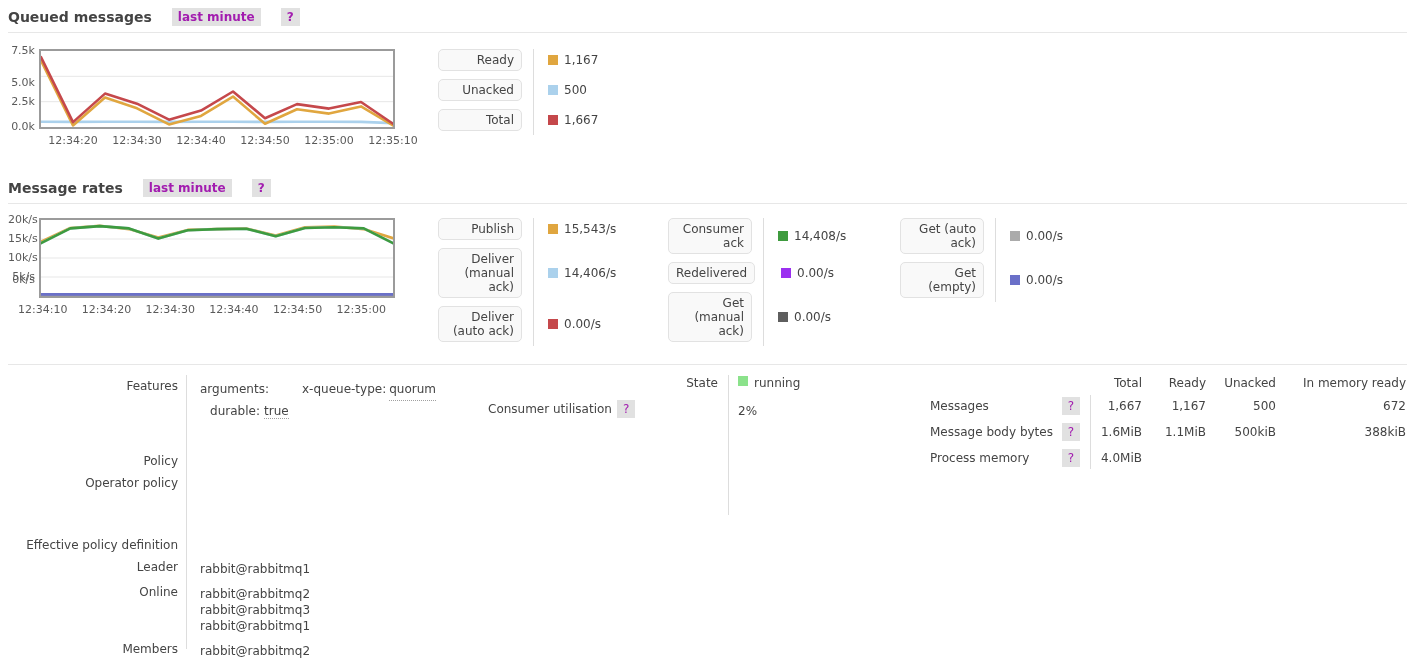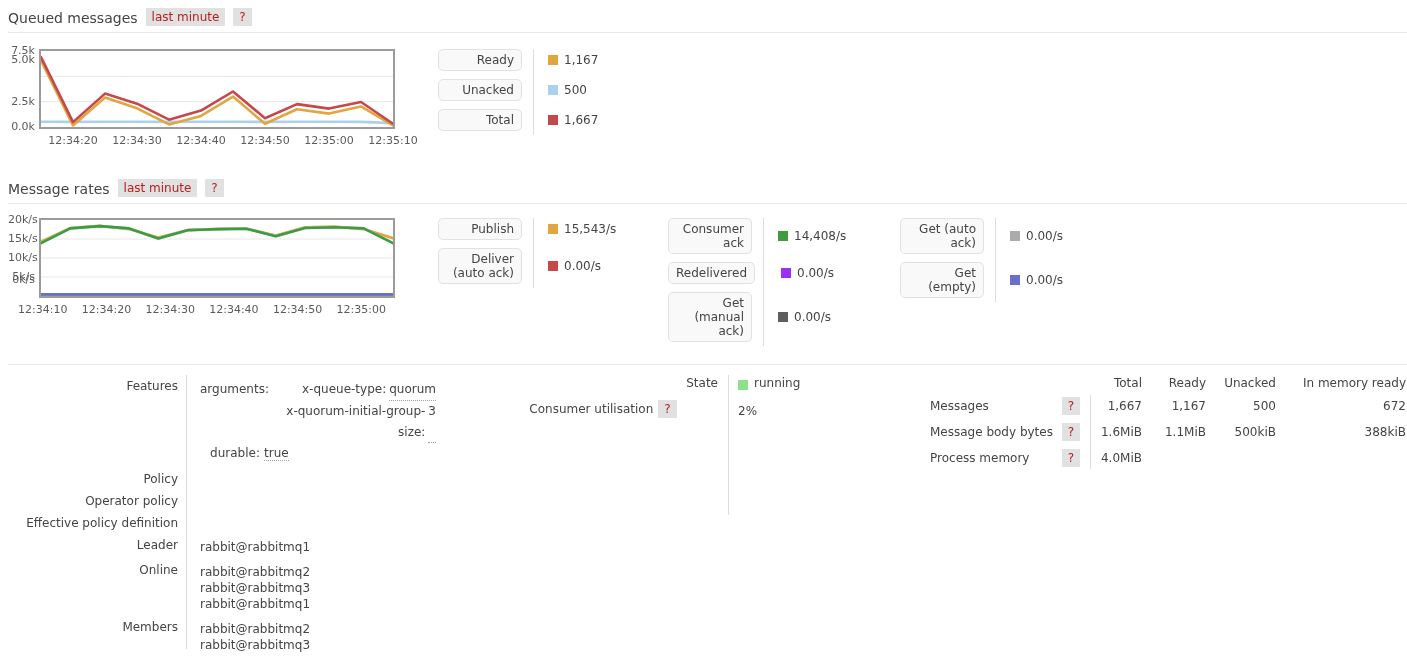--- a/index.html
+++ b/index.html
@@ -1,21 +1,21 @@
 <!DOCTYPE html>
 <html><head>
 <meta charset="utf-8">
 <style>
   html,body{margin:0;padding:0;background:#fff;}
   body{width:1407px;height:661px;overflow:hidden;font-family:"DejaVu Sans","Liberation Sans",sans-serif;font-size:12px;color:#444;}
   .page{padding:8px 0 0 8px;}
 
   
-  .sec-head{display:flex;align-items:flex-end;gap:8px;font-size:14px;color:#444;}
-  .chip{background:#e1e1e1;color:#b91c1c;padding:2px 6px;font-size:12px;line-height:14px;cursor:pointer;}
+  .sec-head{display:flex;align-items:center;gap:20px;font-size:14px;color:#444;font-weight:bold;}
+  .chip{background:#e1e1e1;color:#a21caf;padding:2px 6px;font-size:12px;line-height:14px;cursor:pointer;}
   .chip.help{padding:2px 6px;}
   .rule{border-top:1px solid #e7e7e7;margin-top:6px;margin-right:0;}
 
   
   .chart-wrap{position:relative;width:414px;height:104px;flex:none;}
   .ytick{position:absolute;left:0;width:27px;text-align:right;font-size:11px;color:#5a5a5a;white-space:nowrap;}
   .plot{position:absolute;left:31px;top:0;width:356px;height:80px;border:2px solid #9b9b9b;background:#fff;box-sizing:border-box;overflow:hidden;}
   .xtick{position:absolute;top:85px;transform:translateX(-50%);font-size:11px;color:#5a5a5a;white-space:nowrap;}
 
   
@@ -41,21 +41,21 @@
   .argrow{display:flex;line-height:21px;}
   .argkey{flex:1;text-align:right;}
   .argval{margin-left:3px;}
   .dotted{border-bottom:1px dotted #a0a0a0;}
   .nodelist div{line-height:15px;margin-bottom:1px;}
 
   .dmid{position:absolute;left:480px;top:0;width:436px;}
   .dmid .vsep{left:240px;top:4px;height:140px;}
   .dmid .dlabel{width:230px;}
   .dmid .dcontent{margin-left:250px;}
-  .staterow{display:flex;align-items:flex-end;gap:6px;}
+  .staterow{display:flex;align-items:flex-start;gap:6px;}
   .openfiles div{line-height:22px;}
 
   .dright{position:absolute;left:922px;top:2px;}
   .rtable{display:grid;grid-template-columns:150px 62px 64px 70px 130px;}
   .rtable .cell{text-align:right;height:26px;display:flex;align-items:center;justify-content:flex-end;white-space:nowrap;}
   .rtable .hcell{height:20px;}
   .rtable .lab{justify-content:space-between;gap:4px;}
   .dright .vsep{left:160px;top:22px;height:74px;}
 </style>
 </head>
@@ -67,21 +67,21 @@
     <div class="sec-head">
       <span>Queued messages</span>
       <span class="chip">last minute</span>
       <span class="chip help">?</span>
     </div>
     <div class="rule"></div>
 
     <div class="content-row">
       <div class="chart-wrap">
           <div class="ytick" style="top:-5px">7.5k</div>
-          <div class="ytick" style="top:4px">5.0k</div>
+          <div class="ytick" style="top:27px">5.0k</div>
           <div class="ytick" style="top:45.666666666666664px">2.5k</div>
           <div class="ytick" style="top:71px">0.0k</div>
           <div class="plot"><svg width="352" height="76" viewBox="0 0 352 76" preserveAspectRatio="none">
               <line x1="0" y1="25.333333333333332" x2="352" y2="25.333333333333332" stroke="#e7e7e7" stroke-width="1"></line>
               <line x1="0" y1="50.666666666666664" x2="352" y2="50.666666666666664" stroke="#e7e7e7" stroke-width="1"></line>
               <polyline points="0.0,70.7 32.0,70.9 64.0,70.7 96.0,70.8 128.0,70.9 160.0,70.7 192.0,70.8 224.0,70.9 256.0,70.7 288.0,70.8 320.0,70.9 352.0,72.1" fill="none" stroke="#abd1ec" stroke-width="2.6" stroke-linejoin="round" stroke-linecap="round"></polyline>
               <polyline points="0.0,9.6 32.0,74.4 64.0,46.6 96.0,57.3 128.0,73.4 160.0,64.9 192.0,45.6 224.0,72.8 256.0,58.3 288.0,62.6 320.0,55.4 352.0,74.4" fill="none" stroke="#e0a63f" stroke-width="2.6" stroke-linejoin="round" stroke-linecap="round"></polyline>
               <polyline points="0.0,6.1 32.0,71.1 64.0,42.6 96.0,52.7 128.0,68.7 160.0,59.6 192.0,40.5 224.0,67.2 256.0,53.1 288.0,57.6 320.0,51.0 352.0,72.8" fill="none" stroke="#c5484b" stroke-width="2.6" stroke-linejoin="round" stroke-linecap="round"></polyline>
             </svg></div>
           <div class="xtick" style="left:65.0px">12:34:20</div>
@@ -158,20 +158,27 @@
       <div class="lgroup" style="width:230px;margin-left:16px;">
         <div class="lsep"></div>
         <div class="lrow">
           <button class="lbtn">Publish</button>
           <div class="lval">
               <span class="swatch" style="background: rgb(224, 166, 63);"></span>
               <span>15,543/s</span>
             </div>
         </div>
         <div class="lrow">
+          <button class="lbtn">Deliver (manual ack)</button>
+          <div class="lval">
+              <span class="swatch" style="background: rgb(171, 209, 236);"></span>
+              <span>14,406/s</span>
+            </div>
+        </div>
+        <div class="lrow">
           <button class="lbtn">Deliver (auto ack)</button>
           <div class="lval">
               <span class="swatch" style="background: rgb(197, 72, 75);"></span>
               <span>0.00/s</span>
             </div>
         </div>
       </div>
 
       <div class="lgroup" style="width:232px;">
         <div class="lsep"></div>
@@ -229,40 +236,36 @@
         <div class="drow" style="margin-top:8px;min-height:67px;">
           <div class="dlabel">Features</div>
           <div class="dcontent">
             <div class="featline">
               <span class="featkey">arguments:</span>
               <div class="argtbl">
                 <div class="argrow">
                   <span class="argkey">x-queue-type:</span>
                   <span class="argval dotted">quorum</span>
                 </div>
-                <div class="argrow">
-                  <span class="argkey">x-quorum-initial-group-size:</span>
-                  <span class="argval dotted">3</span>
-                </div>
               </div>
             </div>
             <div class="featline">
               <span class="featkey">durable:</span>
               <span class="dotted" style="margin-left:4px;align-self:center;line-height:14px;">true</span>
             </div>
           </div>
         </div>
 
         <div class="drow" style="margin-top:8px;height:22px;">
           <div class="dlabel">Policy</div>
         </div>
         <div class="drow" style="height:22px;">
           <div class="dlabel">Operator policy</div>
         </div>
-        <div class="drow" style="height:22px;">
+        <div class="drow" style="height:22px;margin-top:40px;">
           <div class="dlabel">Effective policy definition</div>
         </div>
 
         <div class="drow" style="height:25px;">
           <div class="dlabel">Leader</div>
           <div class="dcontent" style="padding-top:2px;">rabbit@rabbitmq1</div>
         </div>
 
         <div class="drow" style="min-height:47px;">
           <div class="dlabel">Online</div>
@@ -289,21 +292,21 @@
         <div class="drow" style="margin-top:5px;height:24px;">
           <div class="dlabel">State</div>
           <div class="dcontent staterow">
             <span class="swatch" style="background: rgb(139, 226, 139);"></span>
             <span>running</span>
           </div>
         </div>
 
 
         <div class="drow" style="height:25px;">
-          <div class="dlabel" style="display:flex;justify-content:center;gap:5px;align-items:center;">
+          <div class="dlabel" style="display:flex;justify-content:flex-start;gap:5px;align-items:center;">
             <span>Consumer utilisation</span>
             <span class="chip help">?</span>
           </div>
           <div class="dcontent" style="padding-top:4px;">2%</div>
         </div>
 
       </div>
 
       <div class="dright">
         <div class="vsep"></div>

